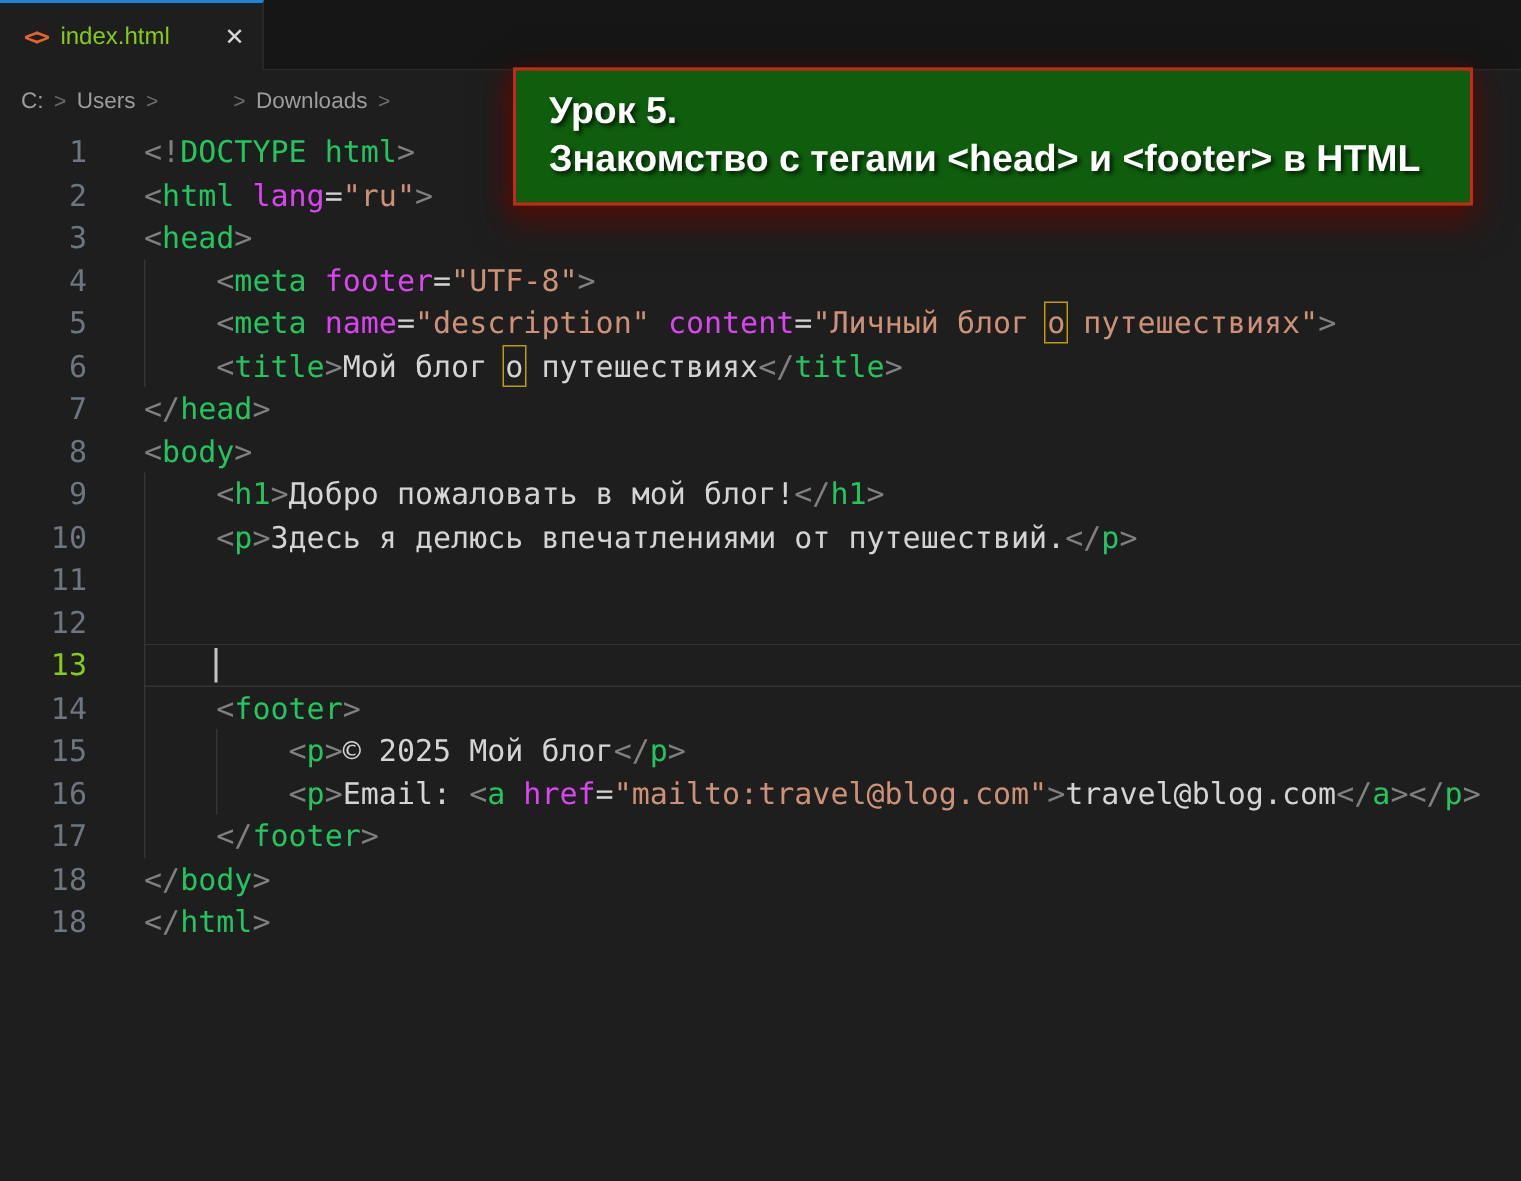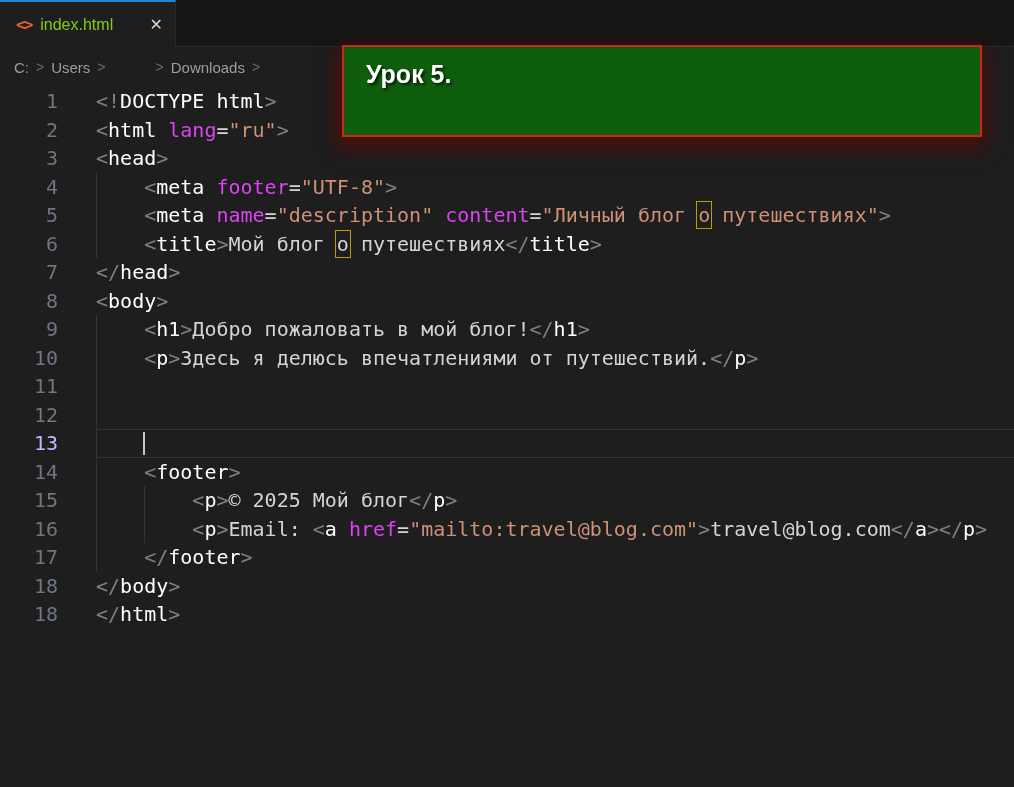--- a/index.html
+++ b/index.html
@@ -40,25 +40,25 @@
   .editor { position:absolute; top:87px; left:0; right:0; }
   .line {
     display:flex; height:28.5px; line-height:28.5px;
     font-family:"DejaVu Sans Mono", monospace; font-size:20px;
     white-space:pre;
   }
   .gutter {
     flex:none; width:58px; text-align:right;
     color:#6e7681; user-select:none;
   }
-  .line.current .gutter { color:#c4b5fd; }
+  .line.current .gutter { color:#84cc16; }
   .code { position:relative; flex:1; margin-left:38px; white-space:pre; }
   .line.current .code { box-shadow: inset 0 1px 0 #333333, inset 0 -1px 0 #333333; }
   .guide { position:absolute; top:0; bottom:0; width:1px; background:#353535; }
-  .tok.tag   { color:#ffffff; }
+  .tok.tag   { color:#22c55e; }
   .tok.attr  { color:#d946ef; }
   .tok.str   { color:#ce9178; }
   .tok.punct { color:#808080; }
   .tok.plain { color:#d4d4d4; }
   .tok.boxed { outline:1px solid #bd9b03; outline-offset:1px; }
   .cursor {
     position:absolute; top:3px; width:2px; height:23px; background:#c6c6c6;
   }
 
   
@@ -91,20 +91,21 @@
     <span class="bc-item">Users</span>
     <span class="bc-sep">&gt;</span>
     <span class="bc-item bc-gap"></span>
     <span class="bc-sep">&gt;</span>
     <span class="bc-item">Downloads</span>
     <span class="bc-sep">&gt;</span>
   </div>
 
 <div class="banner">
   <div class="banner-line">Урок 5.</div>
+  <div class="banner-line">Знакомство с тегами &lt;head&gt; и &lt;footer&gt; в HTML</div>
 </div>
 
 <div class="editor" id="editor">
     <div class="line"><div class="gutter">1</div><div class="code"><span class="tok punct">&lt;!</span><span class="tok tag">DOCTYPE</span><span class="tok plain"> </span><span class="tok tag">html</span><span class="tok punct">&gt;</span></div></div>
     <div class="line"><div class="gutter">2</div><div class="code"><span class="tok punct">&lt;</span><span class="tok tag">html</span><span class="tok plain"> </span><span class="tok attr">lang</span><span class="tok plain">=</span><span class="tok str">"ru"</span><span class="tok punct">&gt;</span></div></div>
     <div class="line"><div class="gutter">3</div><div class="code"><span class="tok punct">&lt;</span><span class="tok tag">head</span><span class="tok punct">&gt;</span></div></div>
     <div class="line"><div class="gutter">4</div><div class="code"><span class="guide" style="left: 0ch;"></span><span class="tok plain">    </span><span class="tok punct">&lt;</span><span class="tok tag">meta</span><span class="tok plain"> </span><span class="tok attr">footer</span><span class="tok plain">=</span><span class="tok str">"UTF-8"</span><span class="tok punct">&gt;</span></div></div>
     <div class="line"><div class="gutter">5</div><div class="code"><span class="guide" style="left: 0ch;"></span><span class="tok plain">    </span><span class="tok punct">&lt;</span><span class="tok tag">meta</span><span class="tok plain"> </span><span class="tok attr">name</span><span class="tok plain">=</span><span class="tok str">"description"</span><span class="tok plain"> </span><span class="tok attr">content</span><span class="tok plain">=</span><span class="tok str">"Личный блог </span><span class="tok str boxed">о</span><span class="tok str"> путешествиях"</span><span class="tok punct">&gt;</span></div></div>
     <div class="line"><div class="gutter">6</div><div class="code"><span class="guide" style="left: 0ch;"></span><span class="tok plain">    </span><span class="tok punct">&lt;</span><span class="tok tag">title</span><span class="tok punct">&gt;</span><span class="tok plain">Мой блог </span><span class="tok plain boxed">о</span><span class="tok plain"> путешествиях</span><span class="tok punct">&lt;/</span><span class="tok tag">title</span><span class="tok punct">&gt;</span></div></div>
     <div class="line"><div class="gutter">7</div><div class="code"><span class="tok punct">&lt;/</span><span class="tok tag">head</span><span class="tok punct">&gt;</span></div></div>

